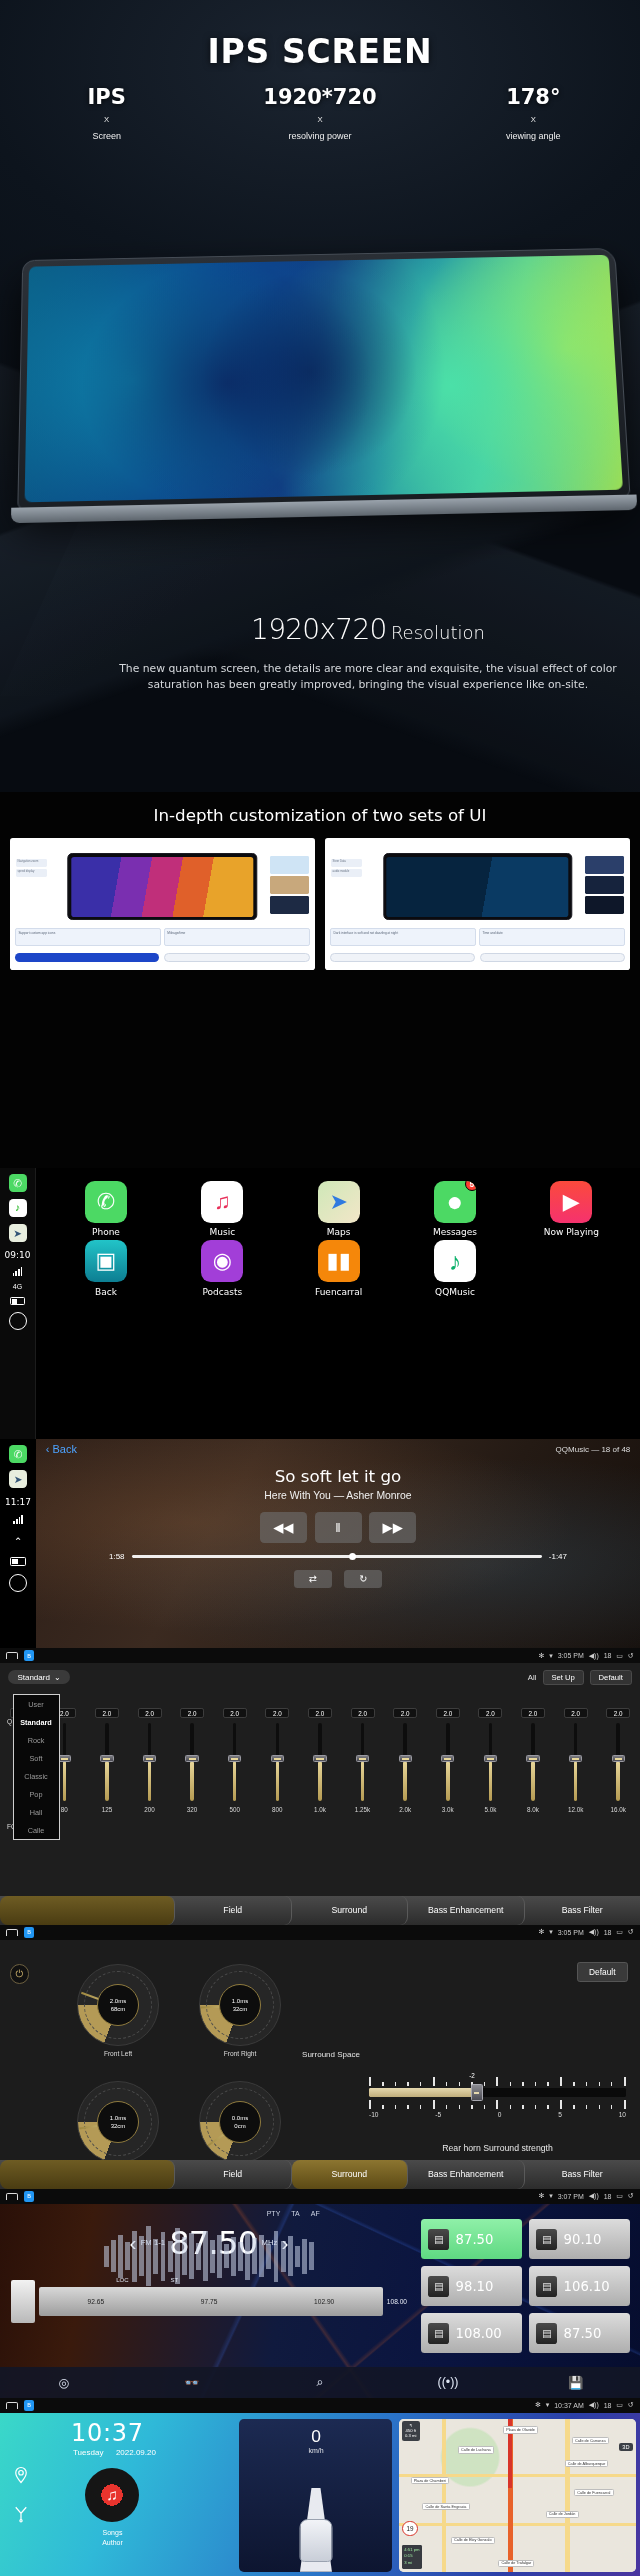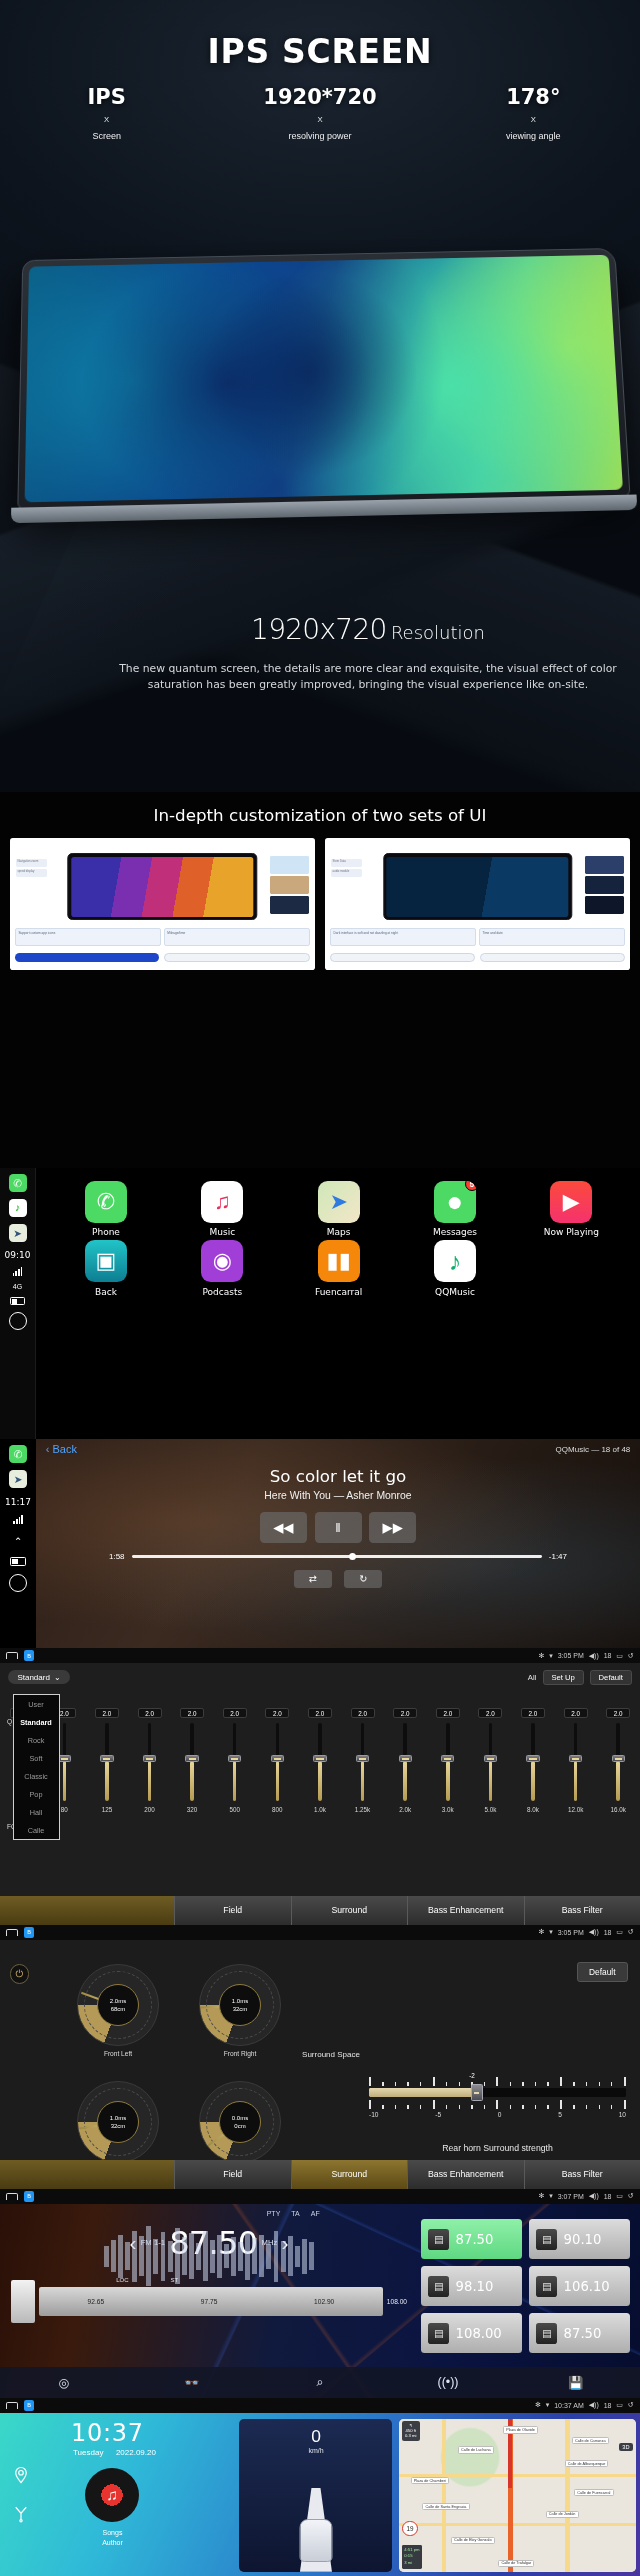--- a/index.html
+++ b/index.html
@@ -194,21 +194,21 @@
   .eq-fill { position:absolute; left:0; right:0; bottom:0; height:52%;
      background:linear-gradient(to bottom,#e8d79a,#b59b52); border-radius:2.1px; }
   .eq-knob { position:absolute; left:-4.9px; right:-4.9px; bottom:50%; height:7.7px;
      background:linear-gradient(#7b7b80,#4a4a52); border:0.7px solid #9a9aa2; border-radius:1.4px; }
   .eq-knob:after{content:"";position:absolute;left:2.1px;right:2.1px;top:2.8px;height:1.4px;background:#e8d79a;}
   .eq-freq { color:#d8d8d8; font-size:6.3px; margin-top:4.9px; }
   .eq-left-lbl { position:absolute; left:7px; color:#ddd; font-size:6.6px; }
   .eq-tabs { position:absolute; left:0; right:0; bottom:15.3px; height:29px; display:flex;
      background:linear-gradient(#4a4a4a,#2c2c2c); }
   .eq-tab { flex:1; display:flex; align-items:center; justify-content:center;
-     color:#fff; font-size:8.7px; border-right:0.7px solid #5a5a5a; }
+     color:#fff; font-size:8.7px; border-right:0.7px solid #5a5a5a;border-radius:8px; }
   .eq-tab:last-child{ border-right:none; }
   .eq-tab.gold { background:linear-gradient(#6e5c23,#4a3c12); flex:0 0 175px; }
   .eq-botbar { position:absolute; left:0; right:0; bottom:0; }
 
   
   #surround { height:264px; background:#1c1c1c; position:relative; }
   .sr-pow { position:absolute; left:9.7px; top:24px; width:19.5px; height:19.5px; border-radius:50%;
      border:1px solid #6d6040; background:#111; color:#cbb06a; font-size:9.7px;
      display:flex; align-items:center; justify-content:center; }
   .sr-def { position:absolute; right:12.5px; top:22px; background:#3a3a3a; border:0.7px solid #555;
@@ -512,21 +512,21 @@
     </div>
     <div class="rail-ico">⌃</div>
     <div class="batt"></div>
     <div class="rail-ico" style="border:1.4px solid #fff;border-radius:50%"></div>
   </div>
   <div class="np-main">
     <div class="np-top">
       <div class="np-back">‹ <span>Back</span></div>
       <div class="np-src">QQMusic — 18 of 48</div>
     </div>
-    <div class="np-title">So color let it go</div>
+    <div class="np-title">So soft let it go</div>
     <div class="np-sub">Here With You — Asher Monroe</div>
     <div class="np-ctrls">
       <div class="np-btn">◀◀</div>
       <div class="np-btn">‖</div>
       <div class="np-btn">▶▶</div>
     </div>
     <div class="np-prog">
       <span>1:58</span>
       <div class="np-bar">
           <i></i>

